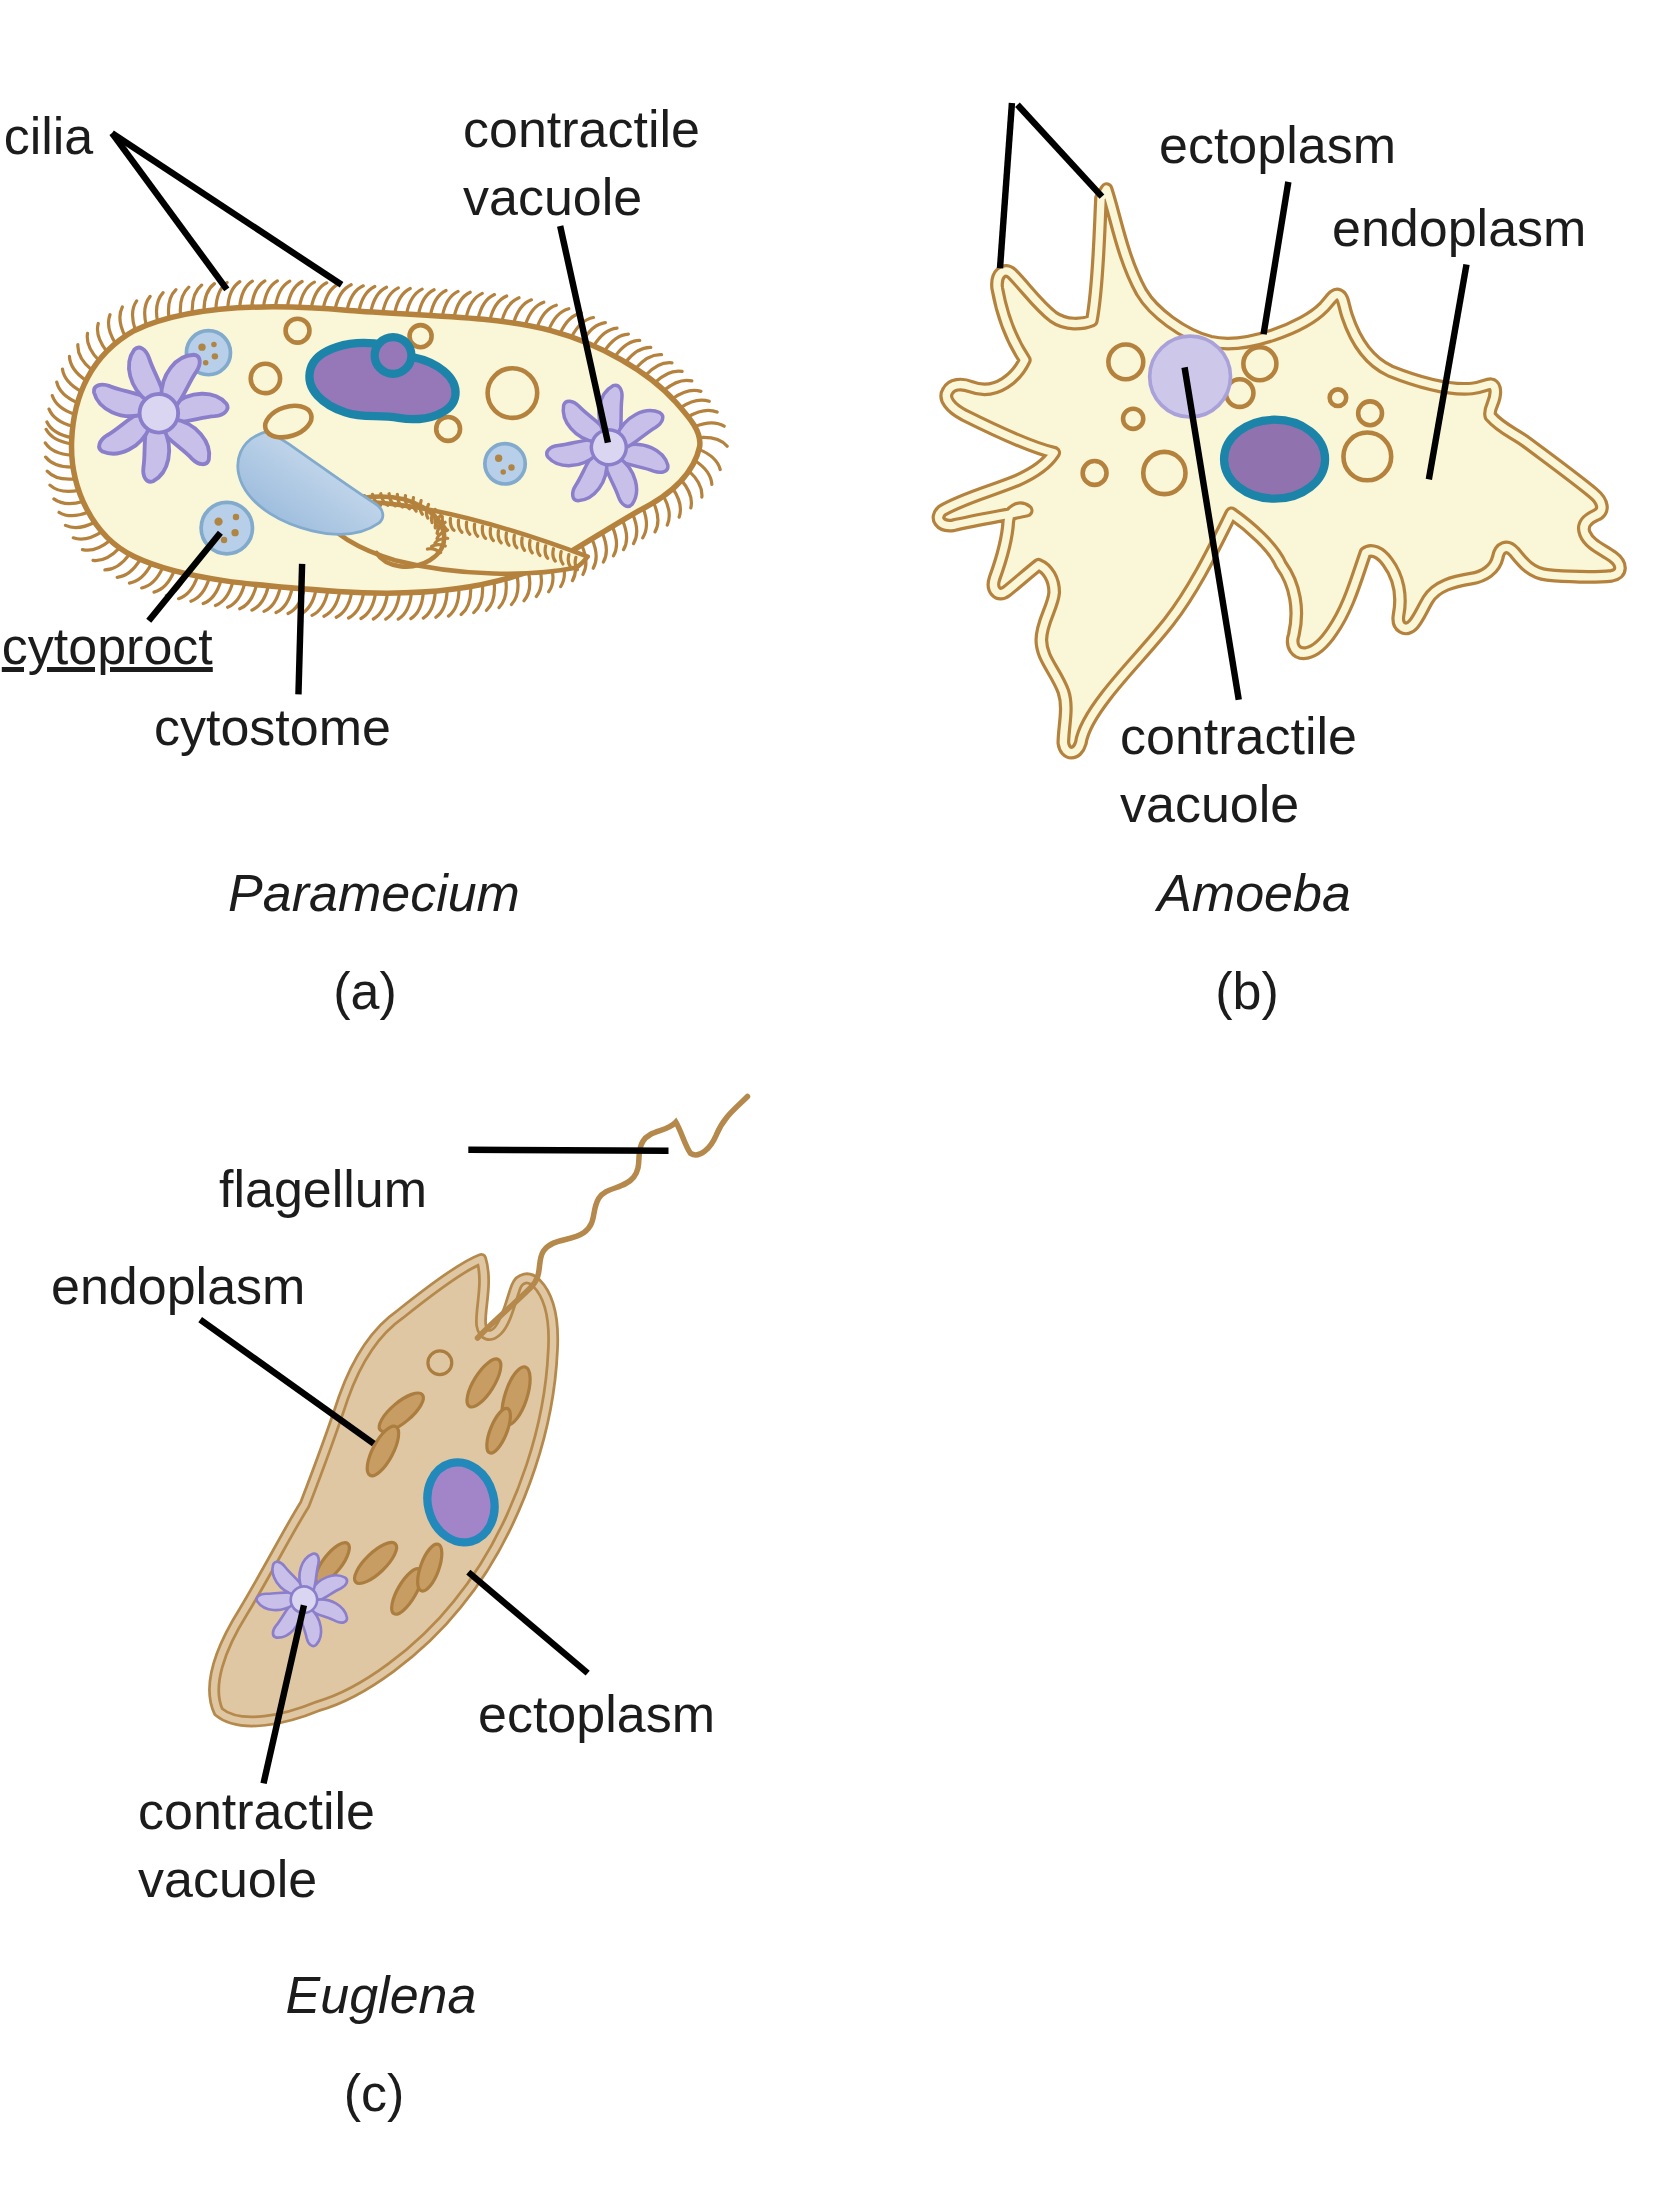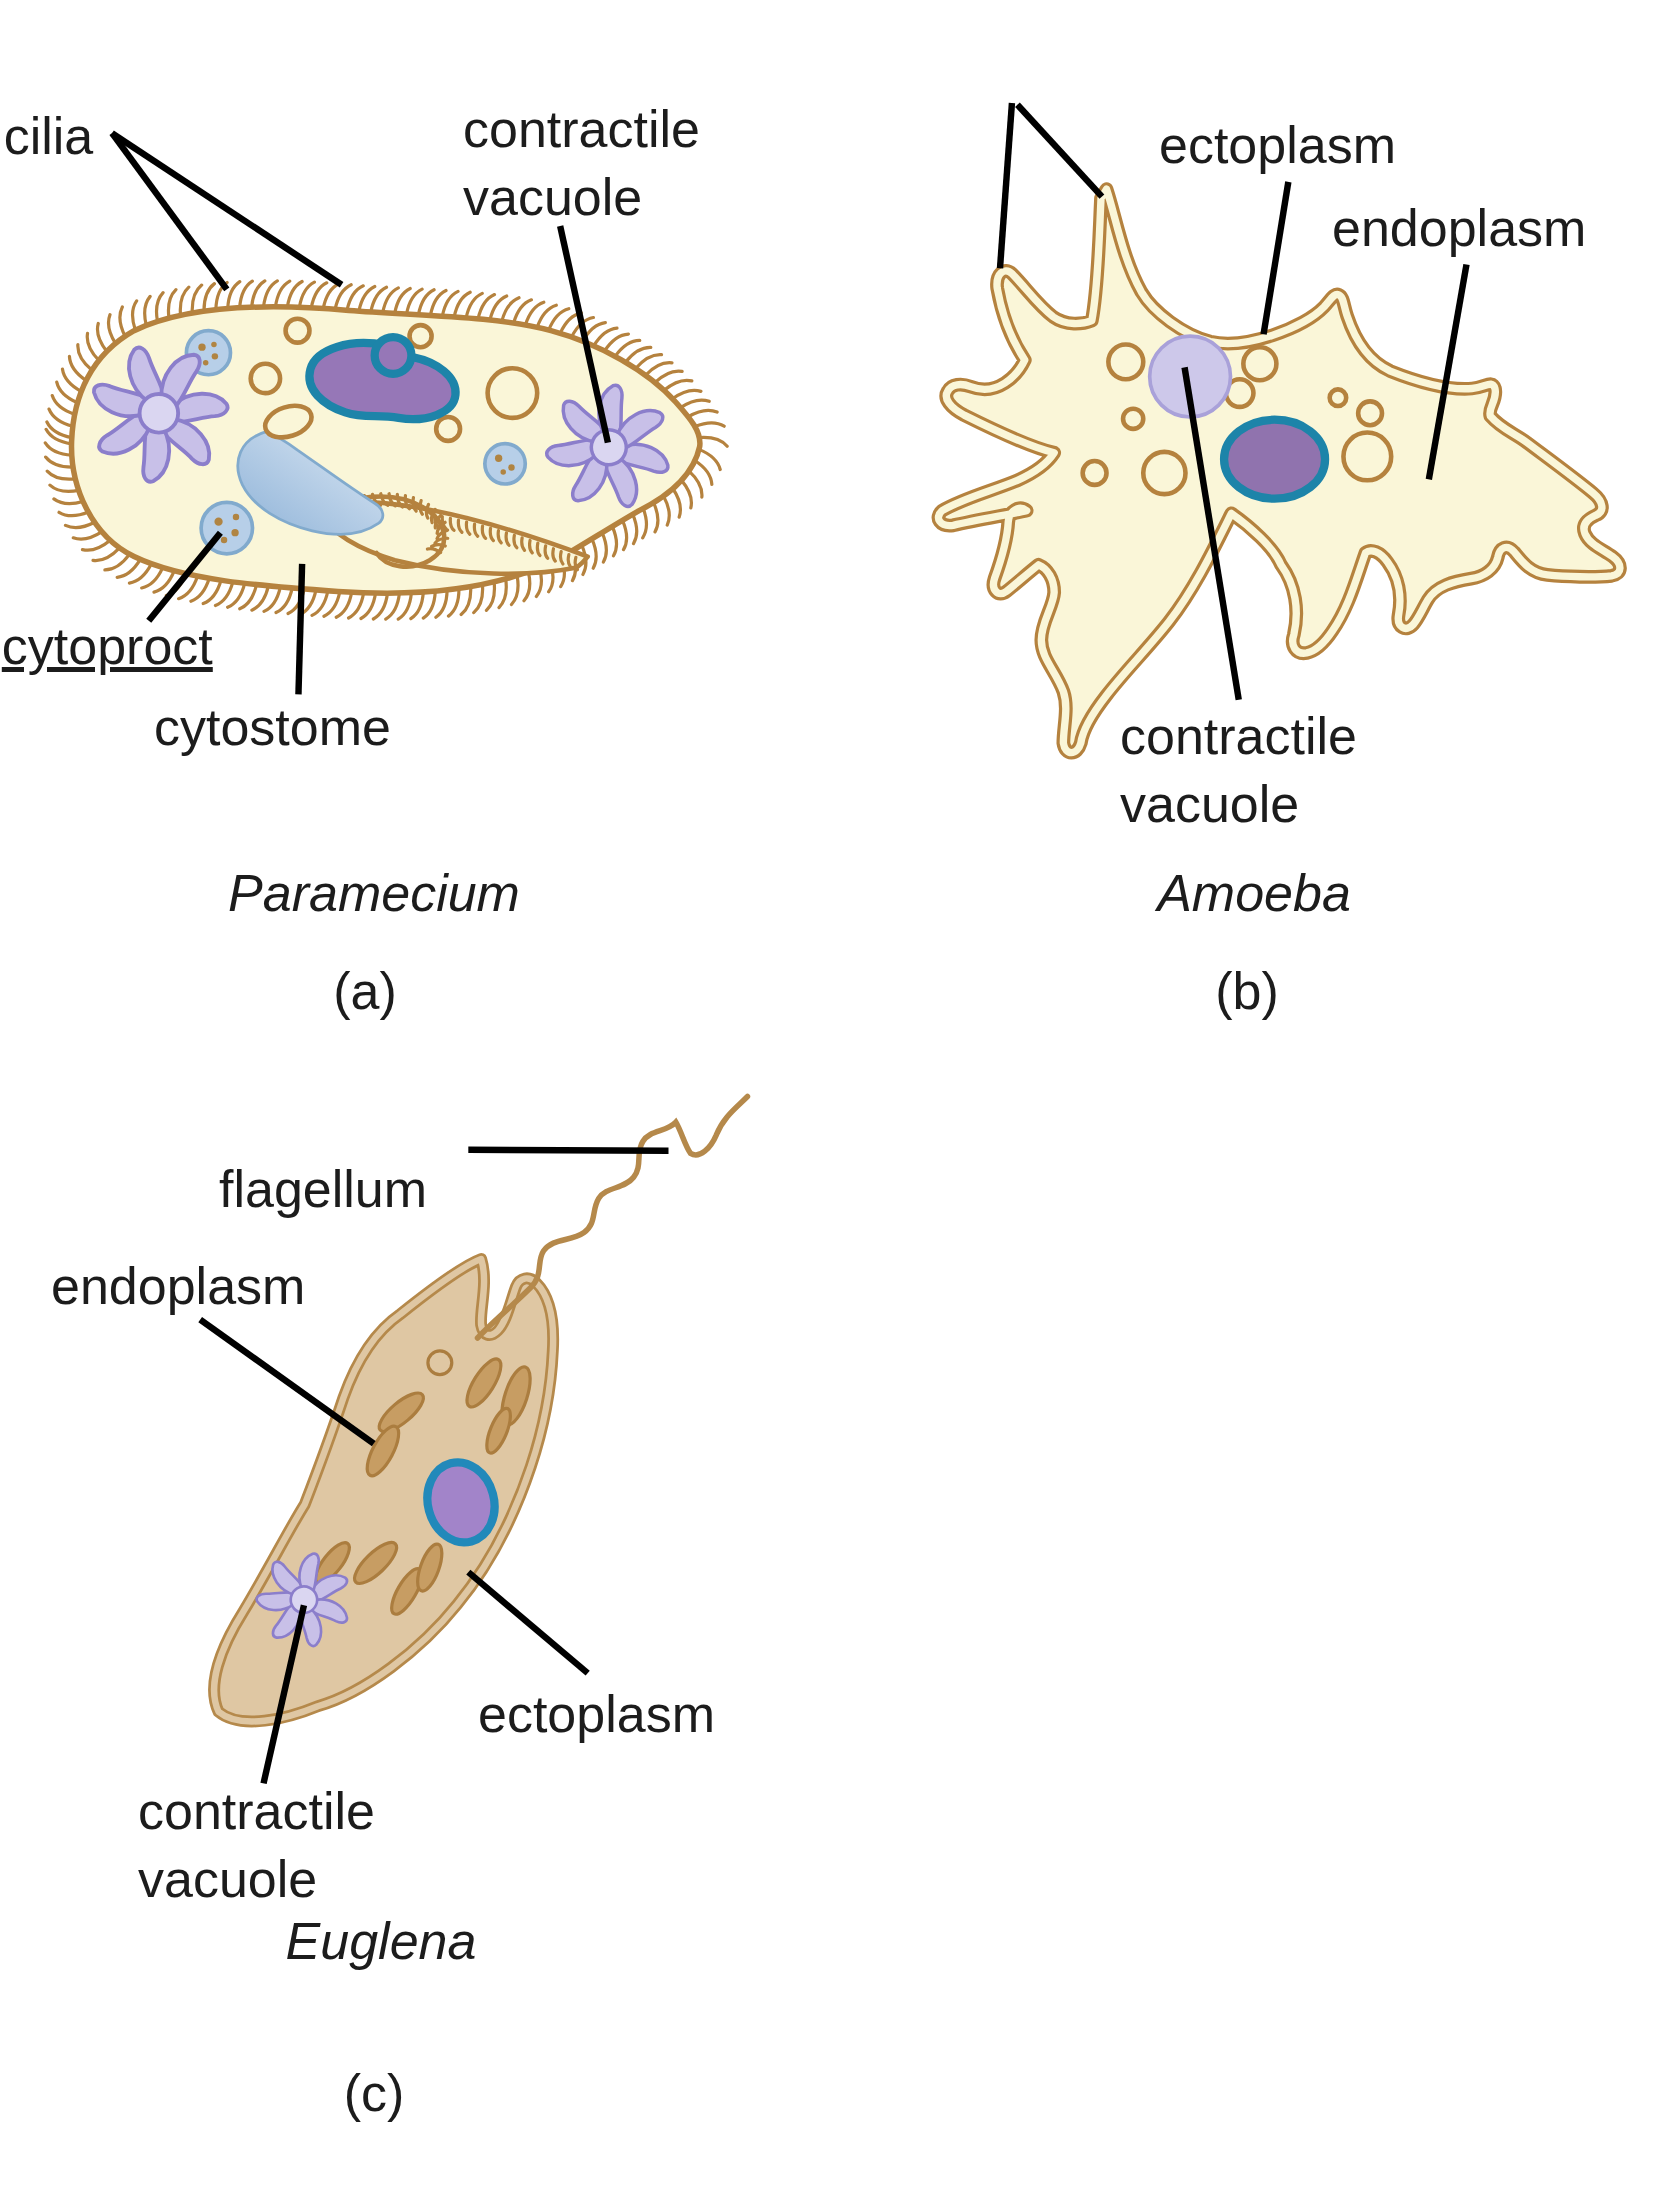--- a/index.html
+++ b/index.html
@@ -229,17 +229,17 @@
   <div class="lbl" style="left:1120px;top:703px;">contractile
 vacuole</div>
   <div class="cap" style="left:1254px;top:863px;text-align:center;">Amoeba</div>
   <div class="ltr" style="left:1247px;top:961px;">(b)</div>
 
   <div class="lbl" style="left:219px;top:1120px;margin-top:36px;">flagellum</div>
   <div class="lbl" style="left:51px;top:1253px;">endoplasm</div>
   <div class="lbl" style="left:478px;top:1681px;">ectoplasm</div>
   <div class="lbl" style="left:138px;top:1778px;">contractile
 vacuole</div>
-  <div class="cap" style="left:381px;top:1911px;">Euglena</div>
+  <div class="cap" style="left:381px;top:1965px;">Euglena</div>
   <div class="ltr" style="left:374px;top:2063px;">(c)</div>
 
 </div>
 
 
 </body></html>

